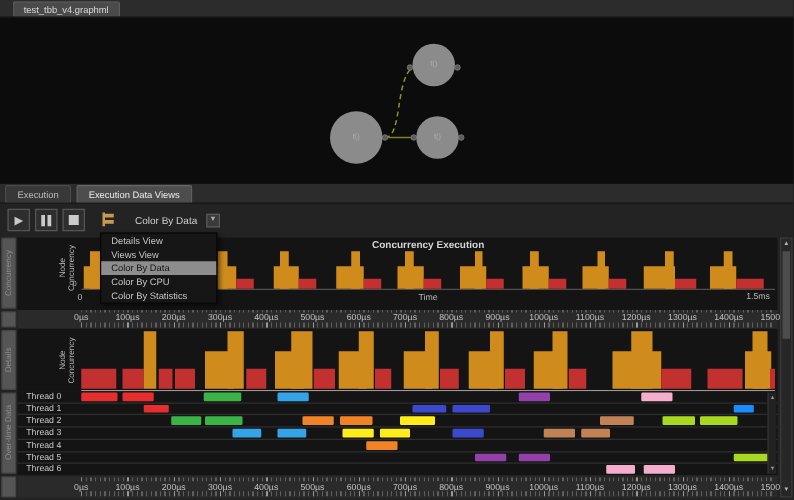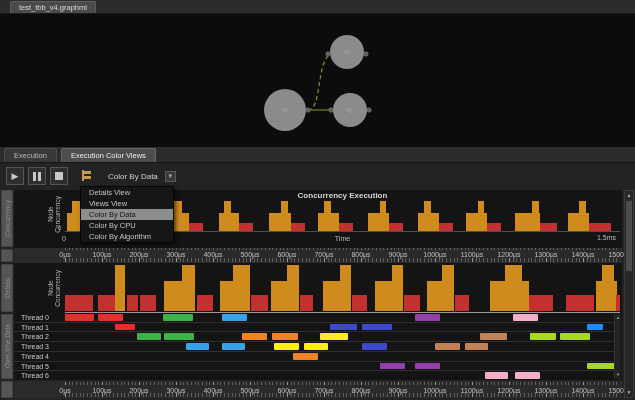--- a/index.html
+++ b/index.html
@@ -128,21 +128,21 @@
     <div class="gnode b">
         <span>f()</span>
       </div>
     <div class="gnode c">
         <span>f()</span>
       </div>
   </div>
 
   <div class="view-tabbar">
     <div class="vtab">Execution</div>
-    <div class="vtab active">Execution Color Views</div>
+    <div class="vtab active">Execution Data Views</div>
   </div>
 
   <div class="trace-area">
 
     <div class="toolbar">
       <div class="tbtn">
           <span>▶</span>
         </div>
       <div class="tbtn">
           <span class="pause-bars">
@@ -386,17 +386,17 @@
       <div class="arr">▲</div>
       <div class="thumb"></div>
       <div class="arr down">▼</div>
     </div>
 
     <div class="menu" id="color-menu">
         <div class="menu-item">Details View</div>
         <div class="menu-item">Views View</div>
         <div class="menu-item selected">Color By Data</div>
         <div class="menu-item">Color By CPU</div>
-        <div class="menu-item">Color By Algorithm</div>
+        <div class="menu-item">Color By Statistics</div>
       </div>
 
   </div>
 </div>
 
 </body></html>

